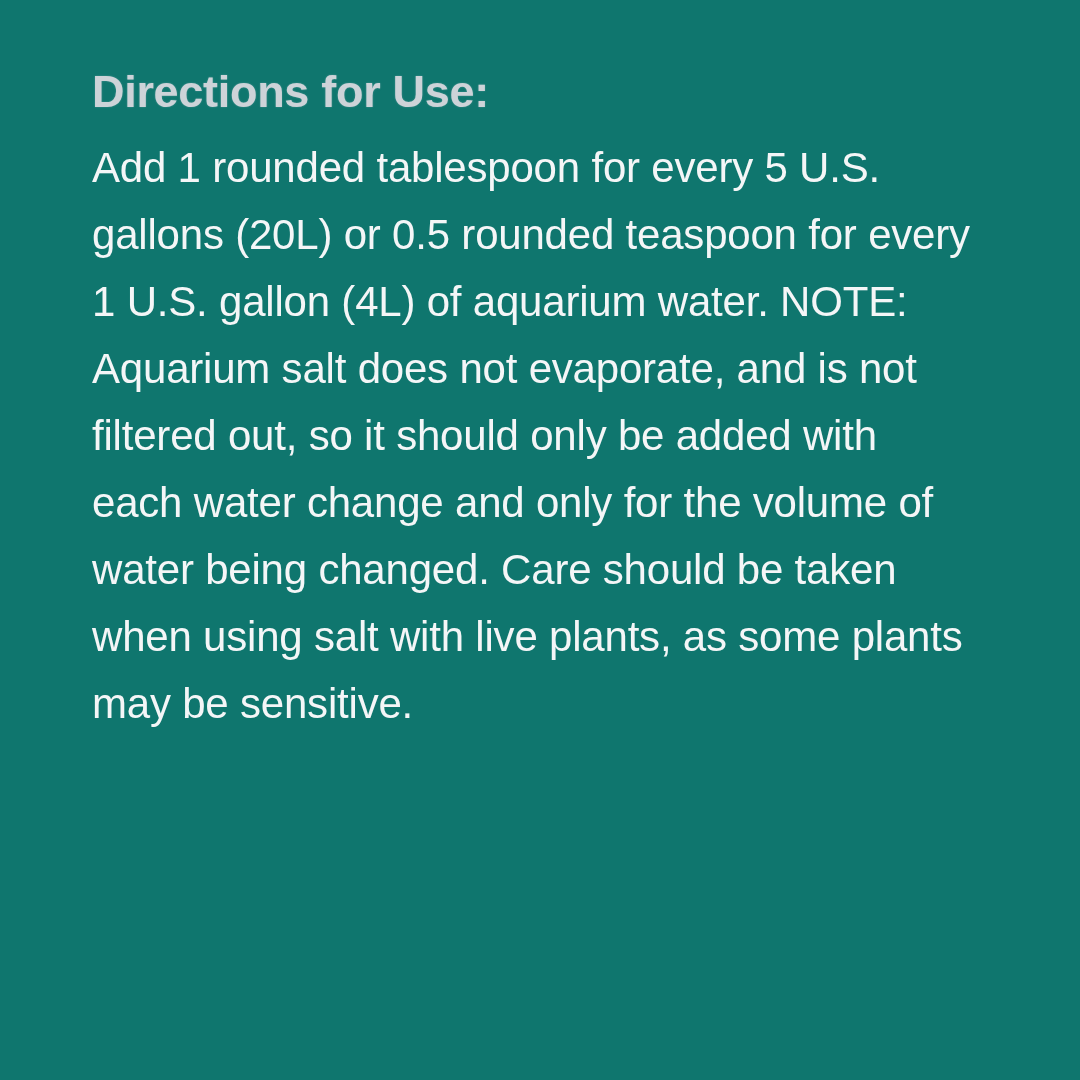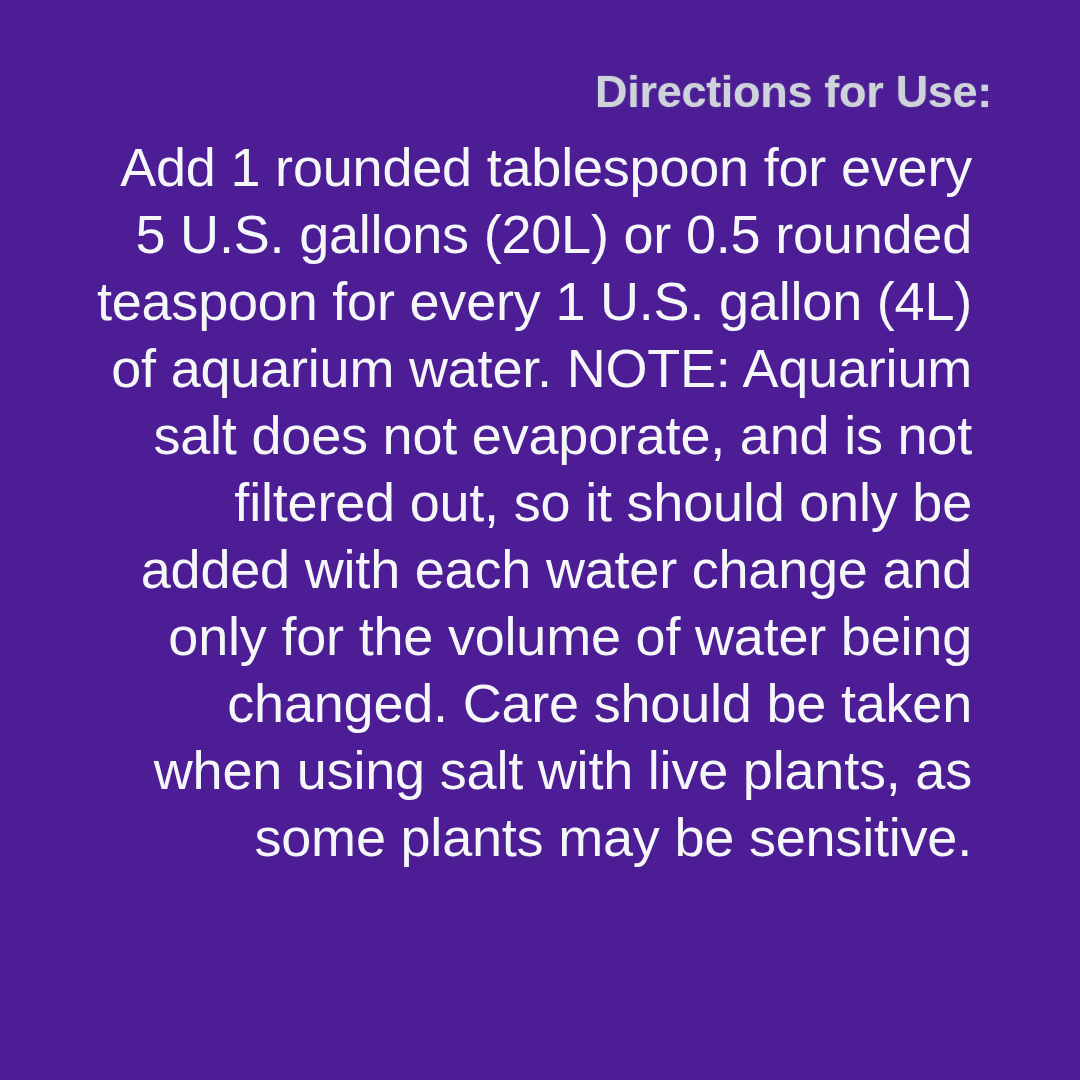--- a/index.html
+++ b/index.html
@@ -10,43 +10,42 @@
     width: 1080px;
     height: 1080px;
     background: #1c1c1c;
     font-family: "Liberation Sans", sans-serif;
     overflow: hidden;
   }
   .page {
     position: relative;
     width: 1080px;
     height: 1080px;
-    background: #4c1d95;
+    background: #0f766e;
     box-sizing: border-box;
-    text-align: right;
   }
   .content {
     position: absolute;
     left: 92px;
     top: 66px;
     width: 900px;
   }
   .heading {
     color: #cdd3d8;
     font-size: 45px;
     font-weight: bold;
     letter-spacing: -0.3px;
     line-height: 1.15;
     margin: 0 0 16px 0;
     text-shadow: 0 0 2px rgba(200,210,220,0.35);
     filter: blur(0.25px);
   }
   .body-text {
     color: #f4f6f7;
-    font-size: 54px;
+    font-size: 42px;
     line-height: 67px;
     letter-spacing: -0.2px;
     margin: 0;
     max-width: 880px;
   }
 </style>
 </head>
 <body>
 
 <div class="page">

